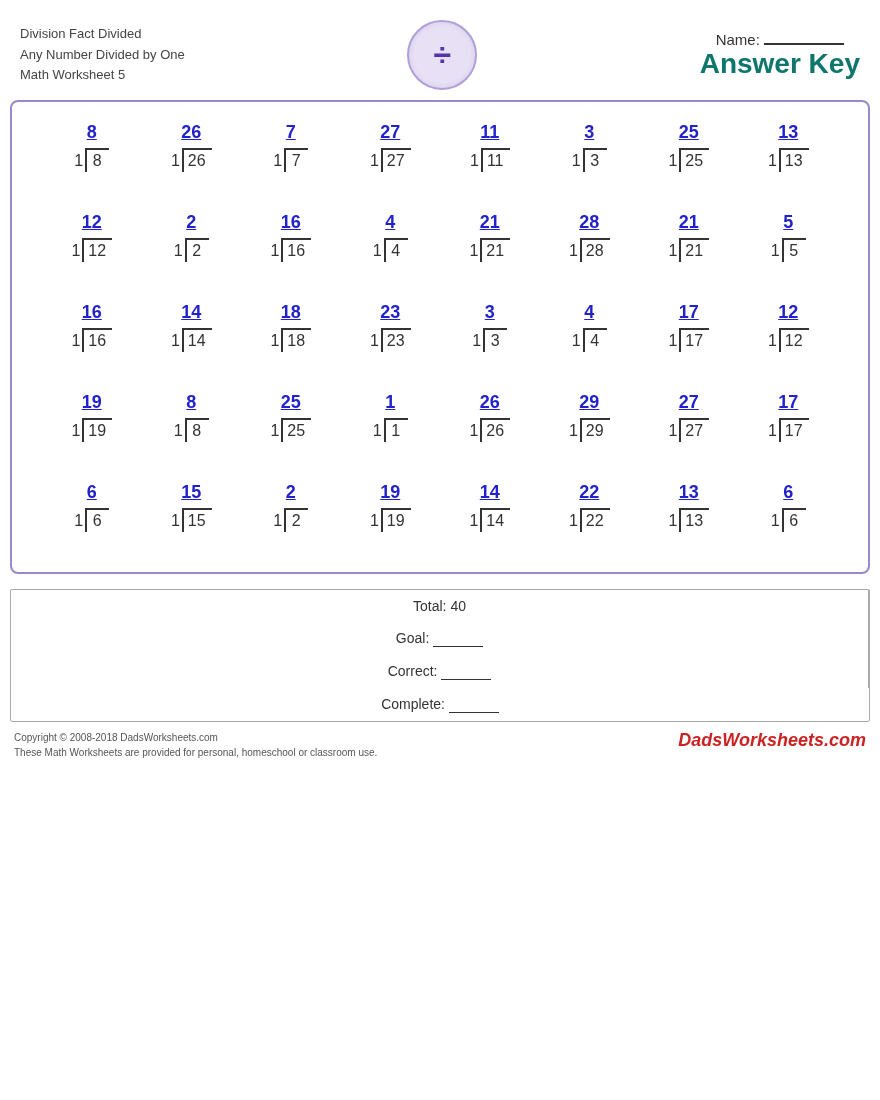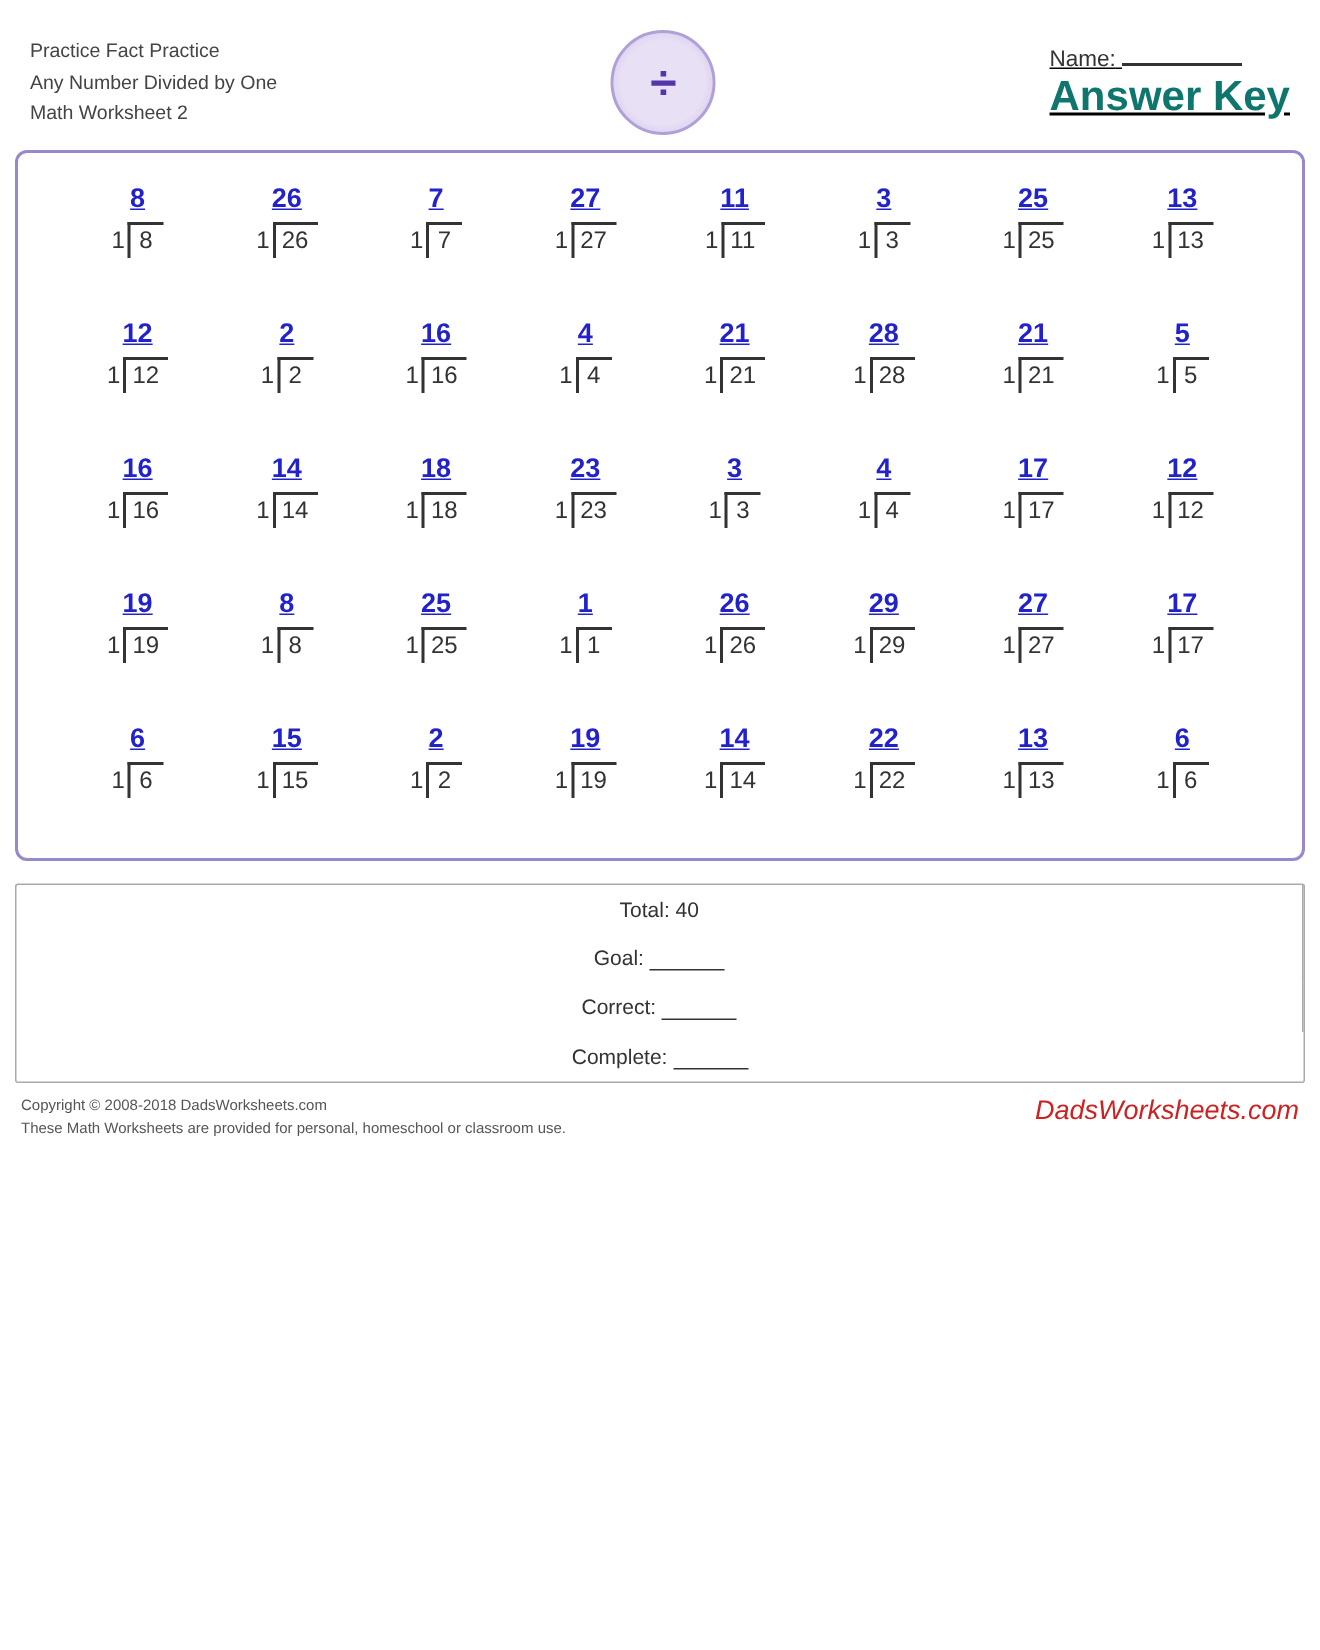--- a/index.html
+++ b/index.html
@@ -47,22 +47,21 @@
       border: 2px solid #b0a0d8;
       display: flex;
       align-items: center;
       justify-content: center;
       font-size: 32px;
       color: #5533aa;
       font-weight: bold;
     }
 
     .header-right {
-      text-align: left;
-      text-decoration: underline;
+      text-align: center;
     }
 
     .name-line {
       font-size: 15px;
       color: #333;
     }
 
     .answer-key {
       font-size: 28px;
       font-weight: bold;
@@ -164,39 +163,39 @@
     }
 
     .copyright-text {
       font-size: 10px;
       color: #555;
       line-height: 1.5;
     }
 
     .dads-logo {
       font-size: 18px;
-      font-weight: normal;
+      font-weight: bold;
       font-style: italic;
       color: #2222cc;
     }
 
     .dads-logo span {
       color: #cc2222;
     }
   </style>
 </head>
 <body>
 
 <div class="page">
 
   <div class="header">
     <div class="header-left">
-      <div>Practice Fact Practice</div>
+      <div>Division Fact Divided</div>
       <div>Any Number Divided by One</div>
-      <div>Math Worksheet 2</div>
+      <div>Math Worksheet 5</div>
     </div>
     <div class="header-center">
       <div class="division-icon">
         <span>÷</span>
       </div>
     </div>
     <div class="header-right">
       <div class="name-line">
         <span>Name:</span>
         <span style="border-bottom:2px solid #333; display:inline-block; width:80px;"></span>

